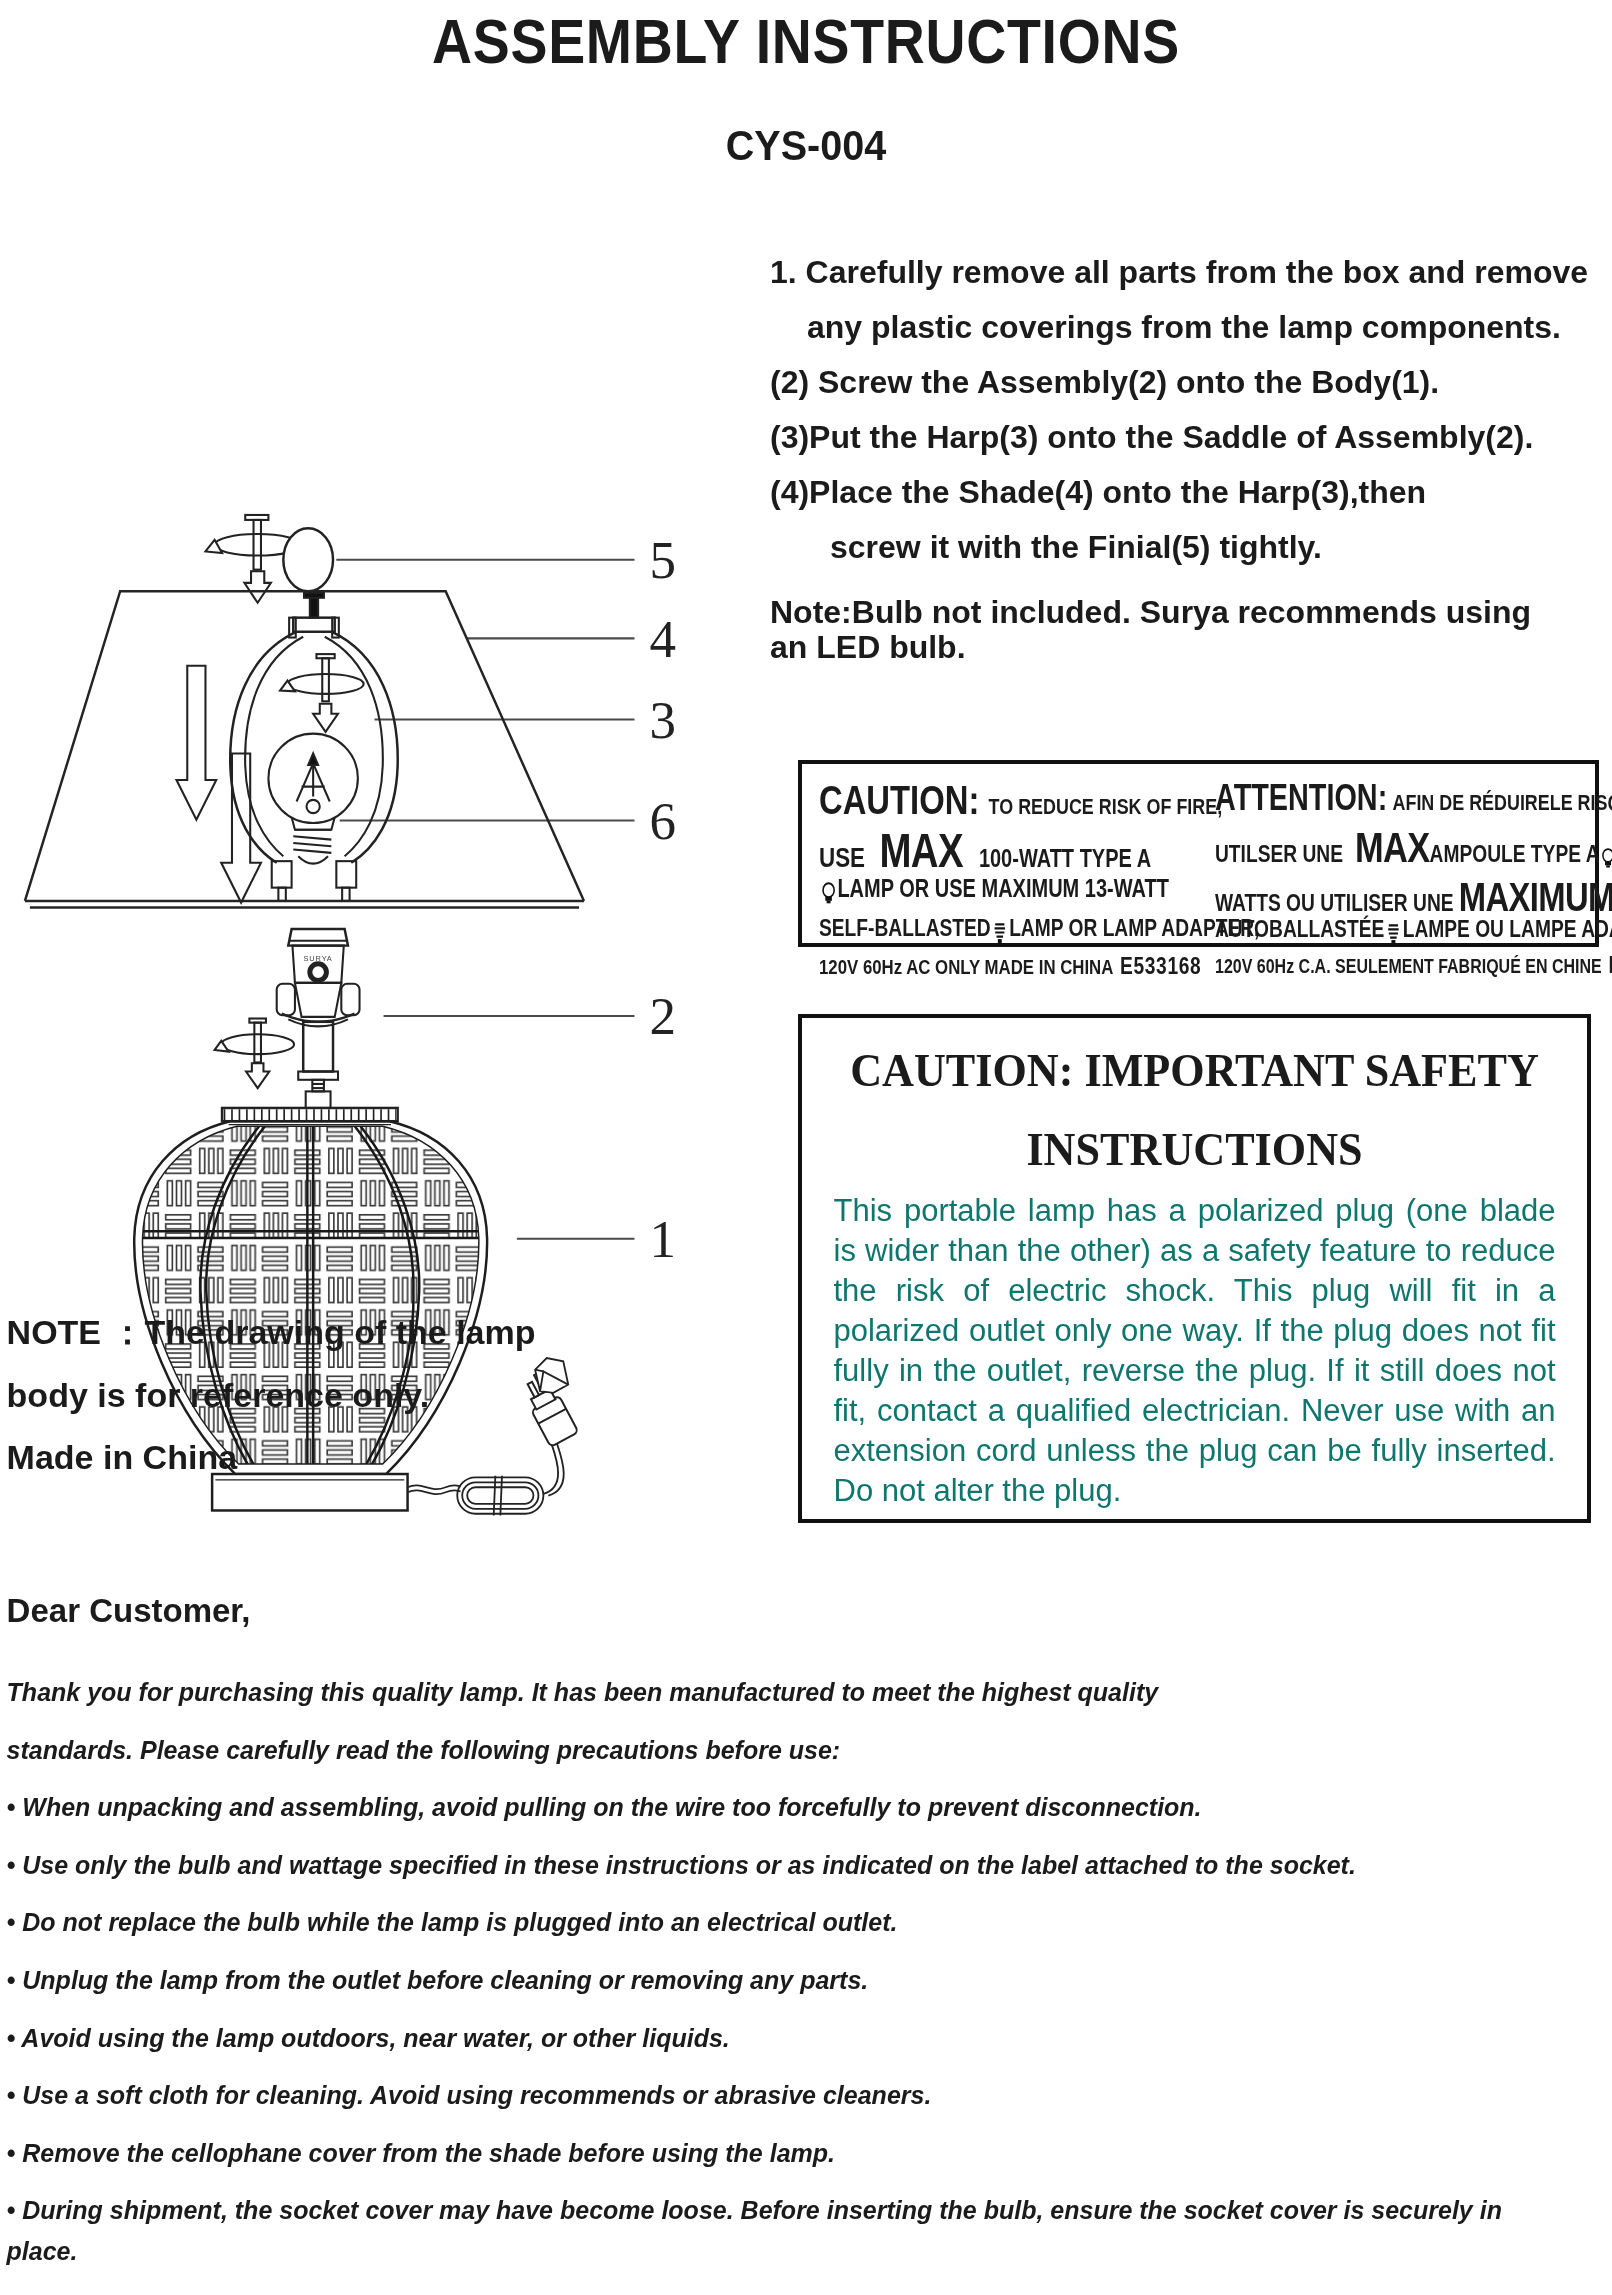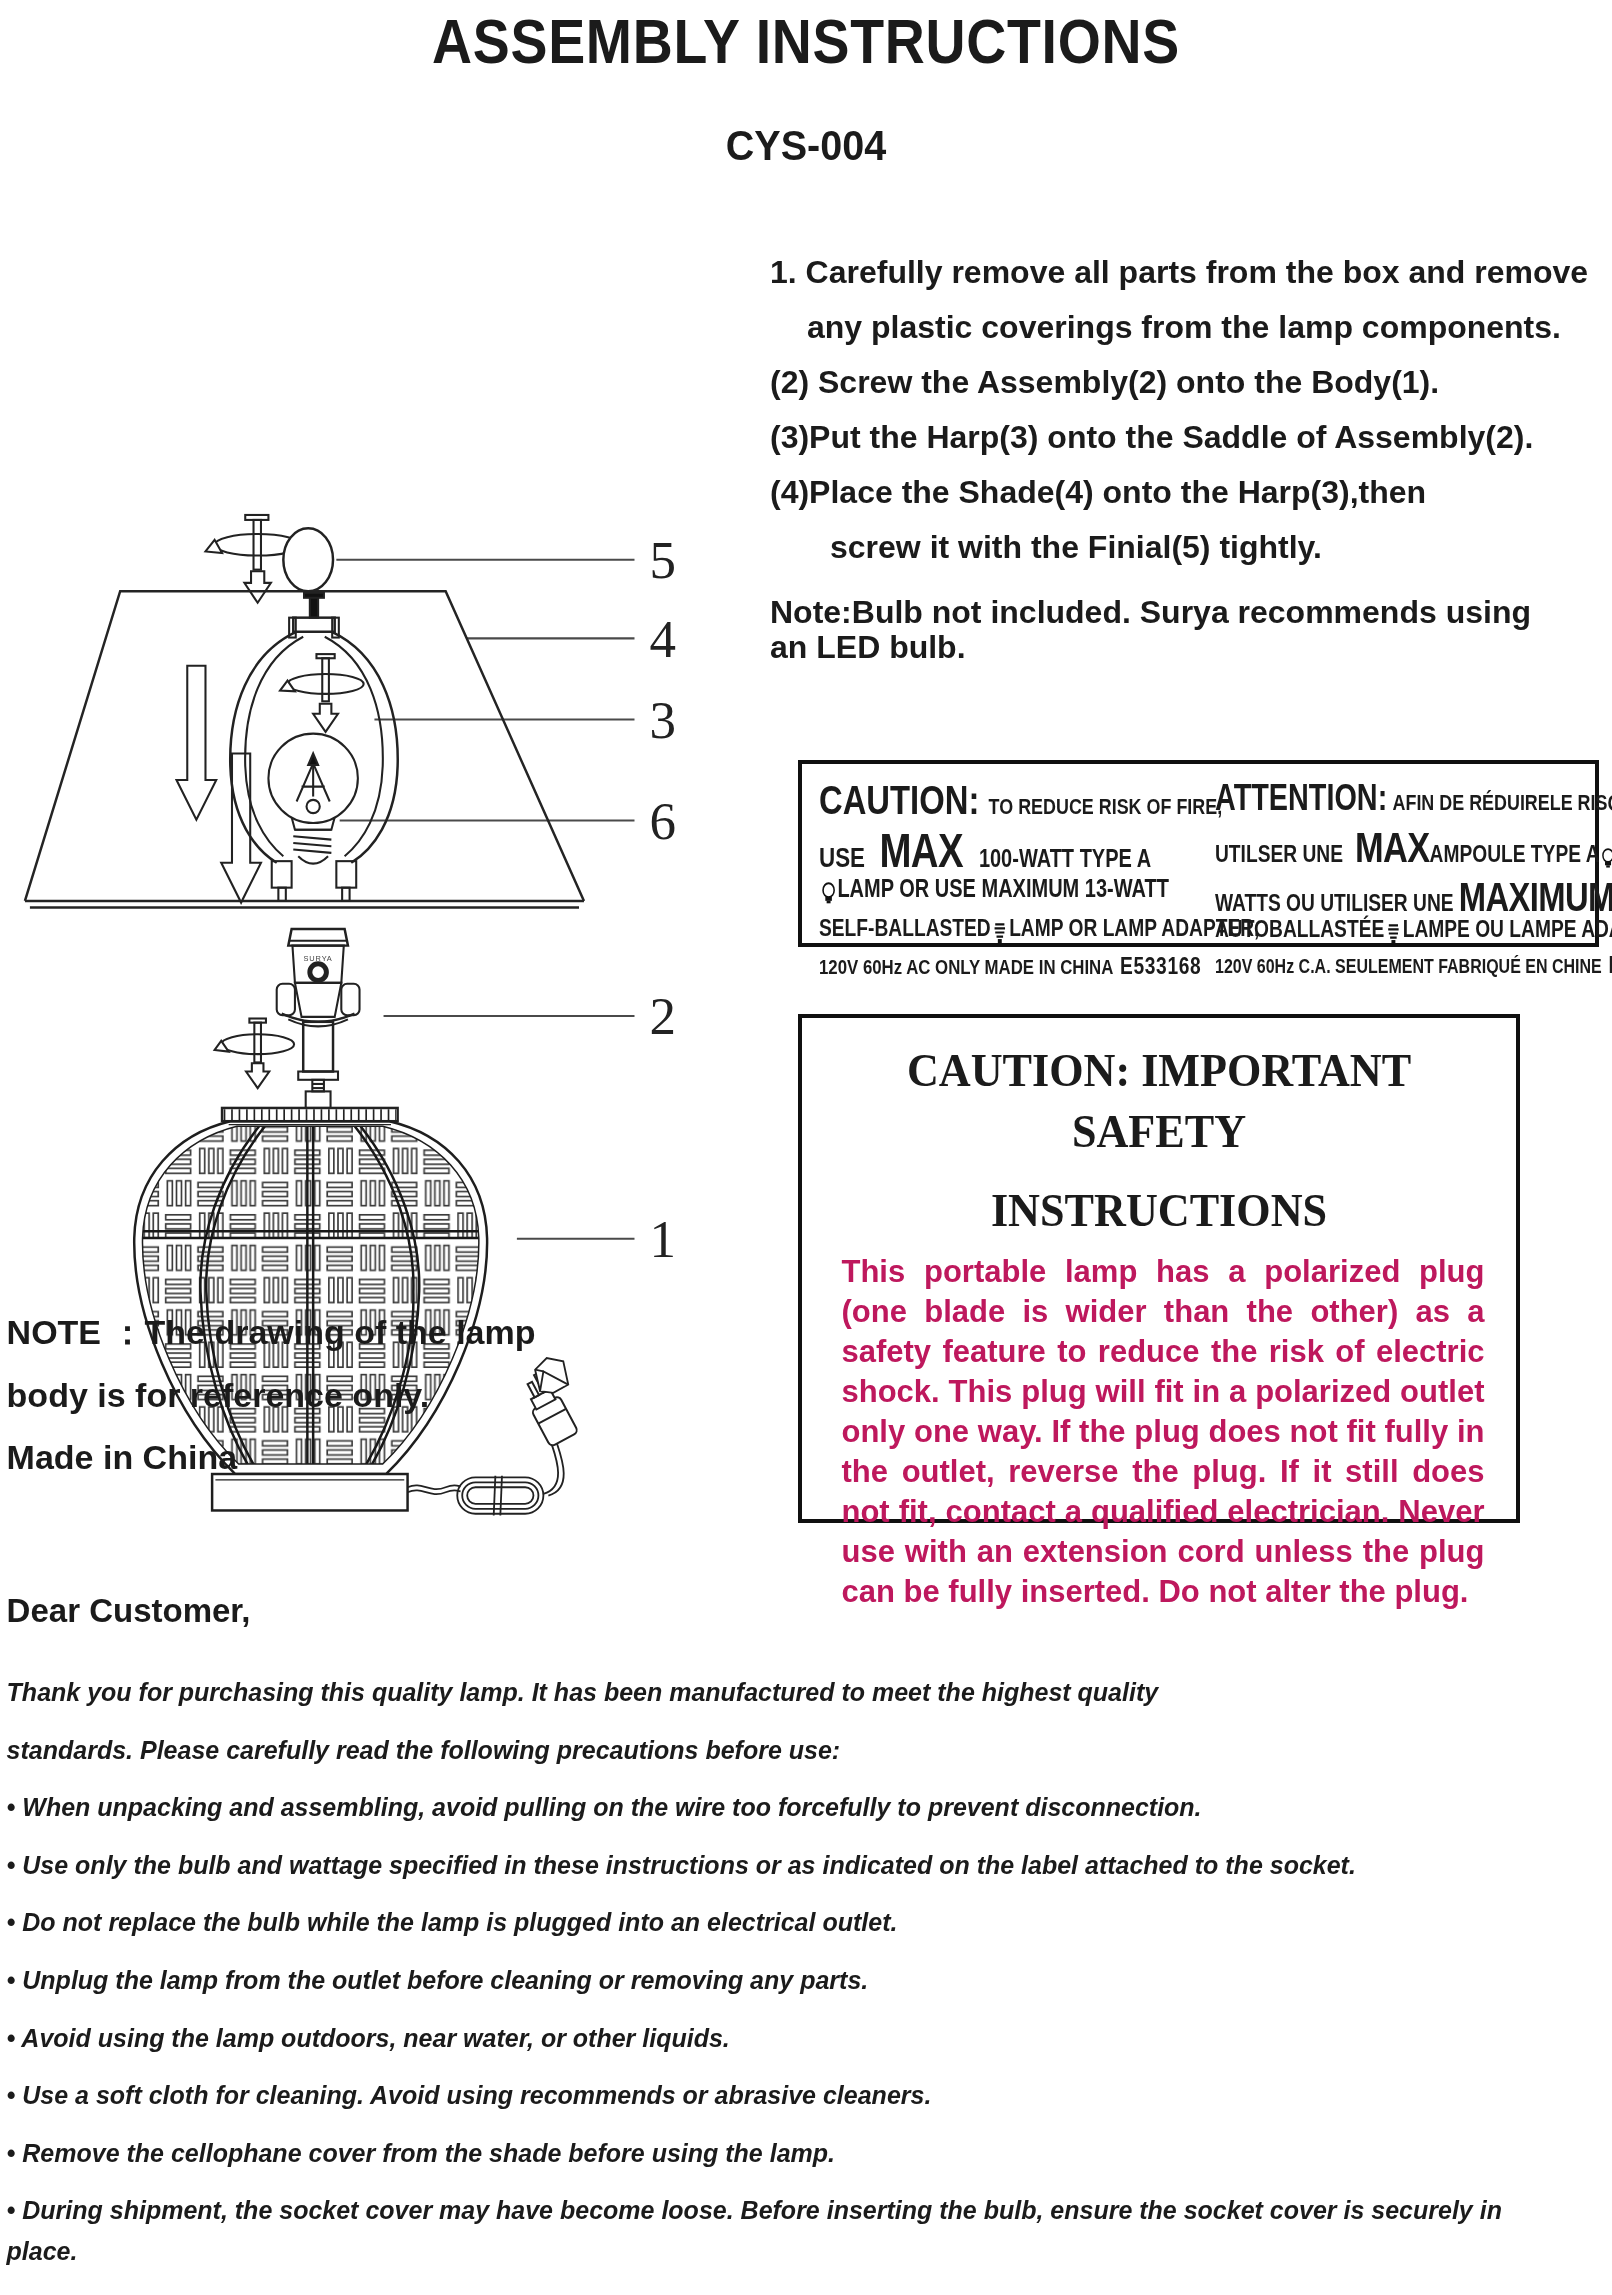--- a/index.html
+++ b/index.html
@@ -32,26 +32,26 @@
   .t30{font-size:25px;font-weight:900;}
   .t29{font-size:24px;font-weight:900;}
   .t34{font-size:28px;font-weight:900;}
   .big-max{font-size:48px;font-weight:900;letter-spacing:-0.8px;}
   .big-max2{font-size:43px;font-weight:900;letter-spacing:-0.8px;}
   .big-maximum{font-size:41px;font-weight:900;letter-spacing:-0.8px;}
   .cert{font-size:24px;font-weight:900;letter-spacing:0.8px;}
   .gap{display:inline-block;width:11.6px;}
   .icon-sm{display:inline-block;vertical-align:middle;margin:0 2.5px;}
   
-  .safety-box{left:798px;top:1014px;width:722px;height:509px;border:4.1px solid #101010;
+  .safety-box{left:798px;top:1014px;width:793px;height:509px;border:4.1px solid #101010;
               box-sizing:border-box;background:#fff;}
   .safety-title{font-family:"Liberation Serif",serif;font-weight:bold;font-size:46px;
                 text-align:center;line-height:61px;margin-top:21.5px;transform:scaleX(.96);}
-  .safety-body{font-size:31px;font-weight:bold;line-height:40px;text-align:justify;
-               padding:11.6px 31.5px 0 31.5px;color:#be185d;margin-left:8px;}
+  .safety-body{font-size:31px;font-weight:normal;line-height:40px;text-align:justify;
+               padding:11.6px 31.5px 0 31.5px;color:#0f766e;}
   
   .note-block{left:6.6px;top:1314px;font-size:34px;font-weight:bold;line-height:36px;}
   .note-block div{margin-bottom:26.5px;white-space:nowrap;}
   .customer-heading{left:6.6px;top:1592px;font-size:33px;font-weight:bold;}
   .customer-body{left:6.6px;top:1672px;width:1574px;font-size:25px;font-weight:bold;font-style:italic;}
   .bline{line-height:41px;margin-bottom:16.6px;white-space:nowrap;}
   .bwrap{line-height:41px;margin-bottom:16.6px;white-space:normal;width:1545px;}
   
   .diagram{left:0;top:240px;}
   svg text.lbl{font-family:"Liberation Serif",serif;font-size:64px;fill:#222;}

